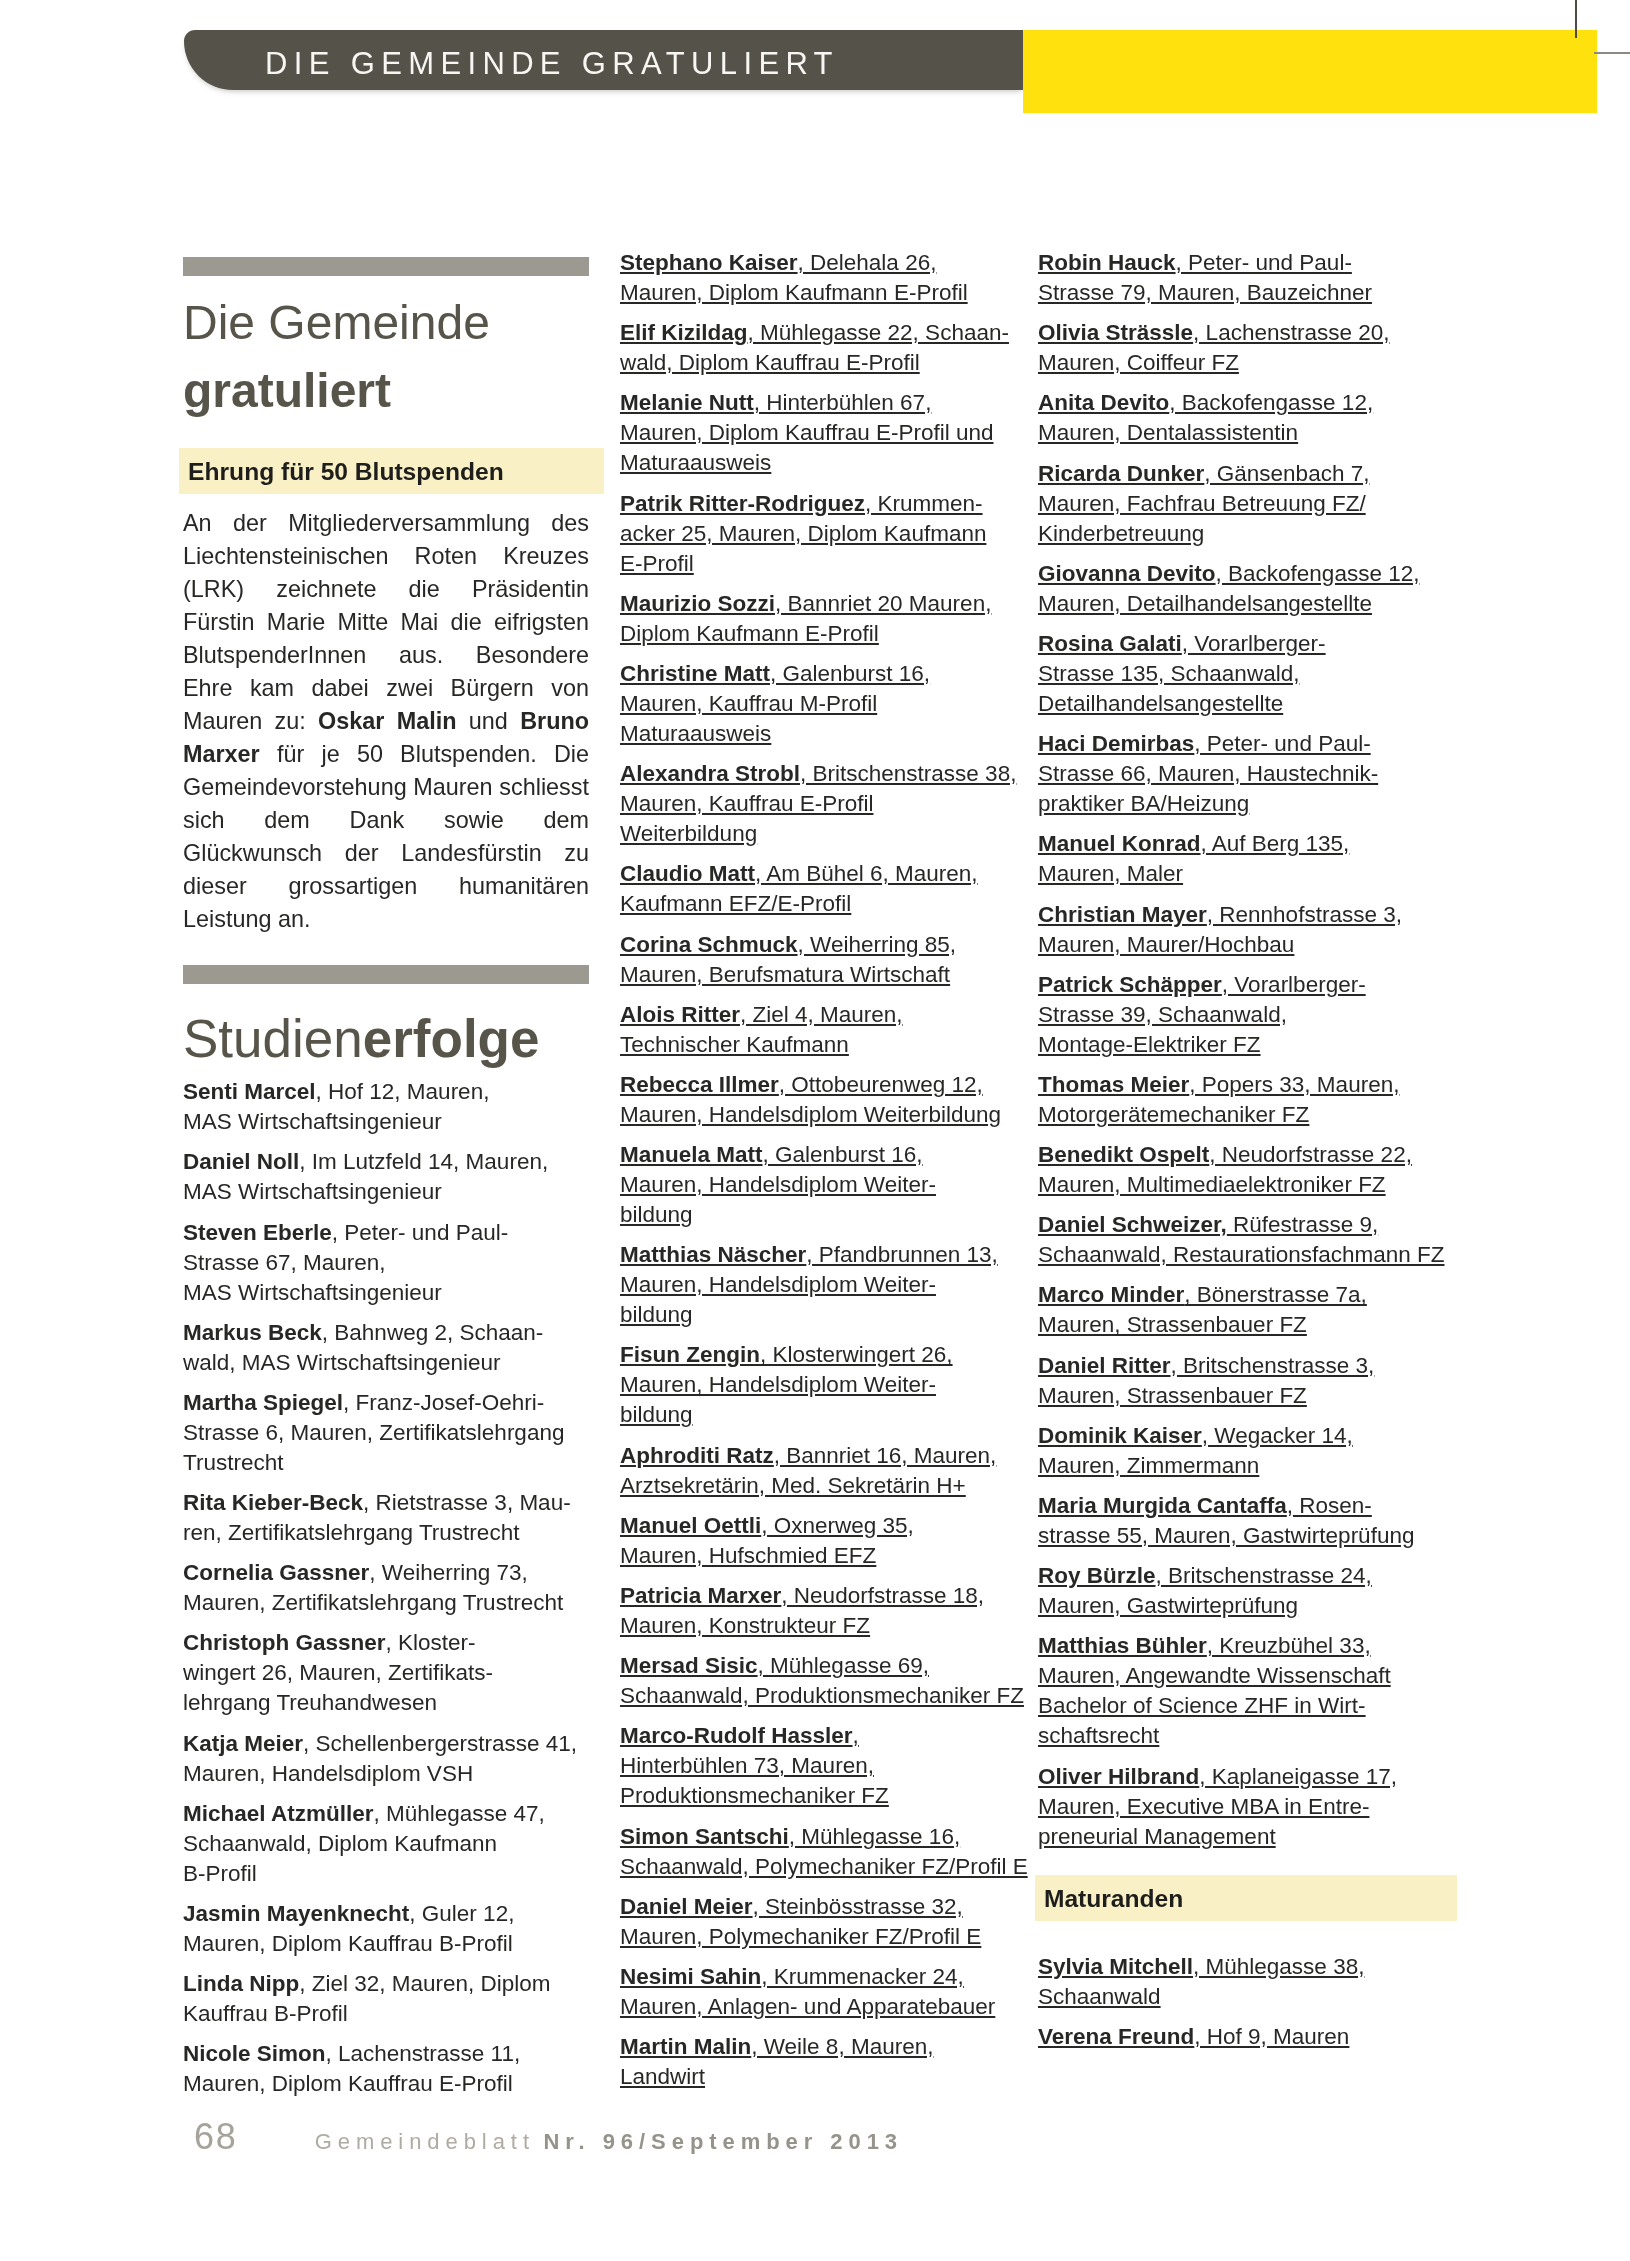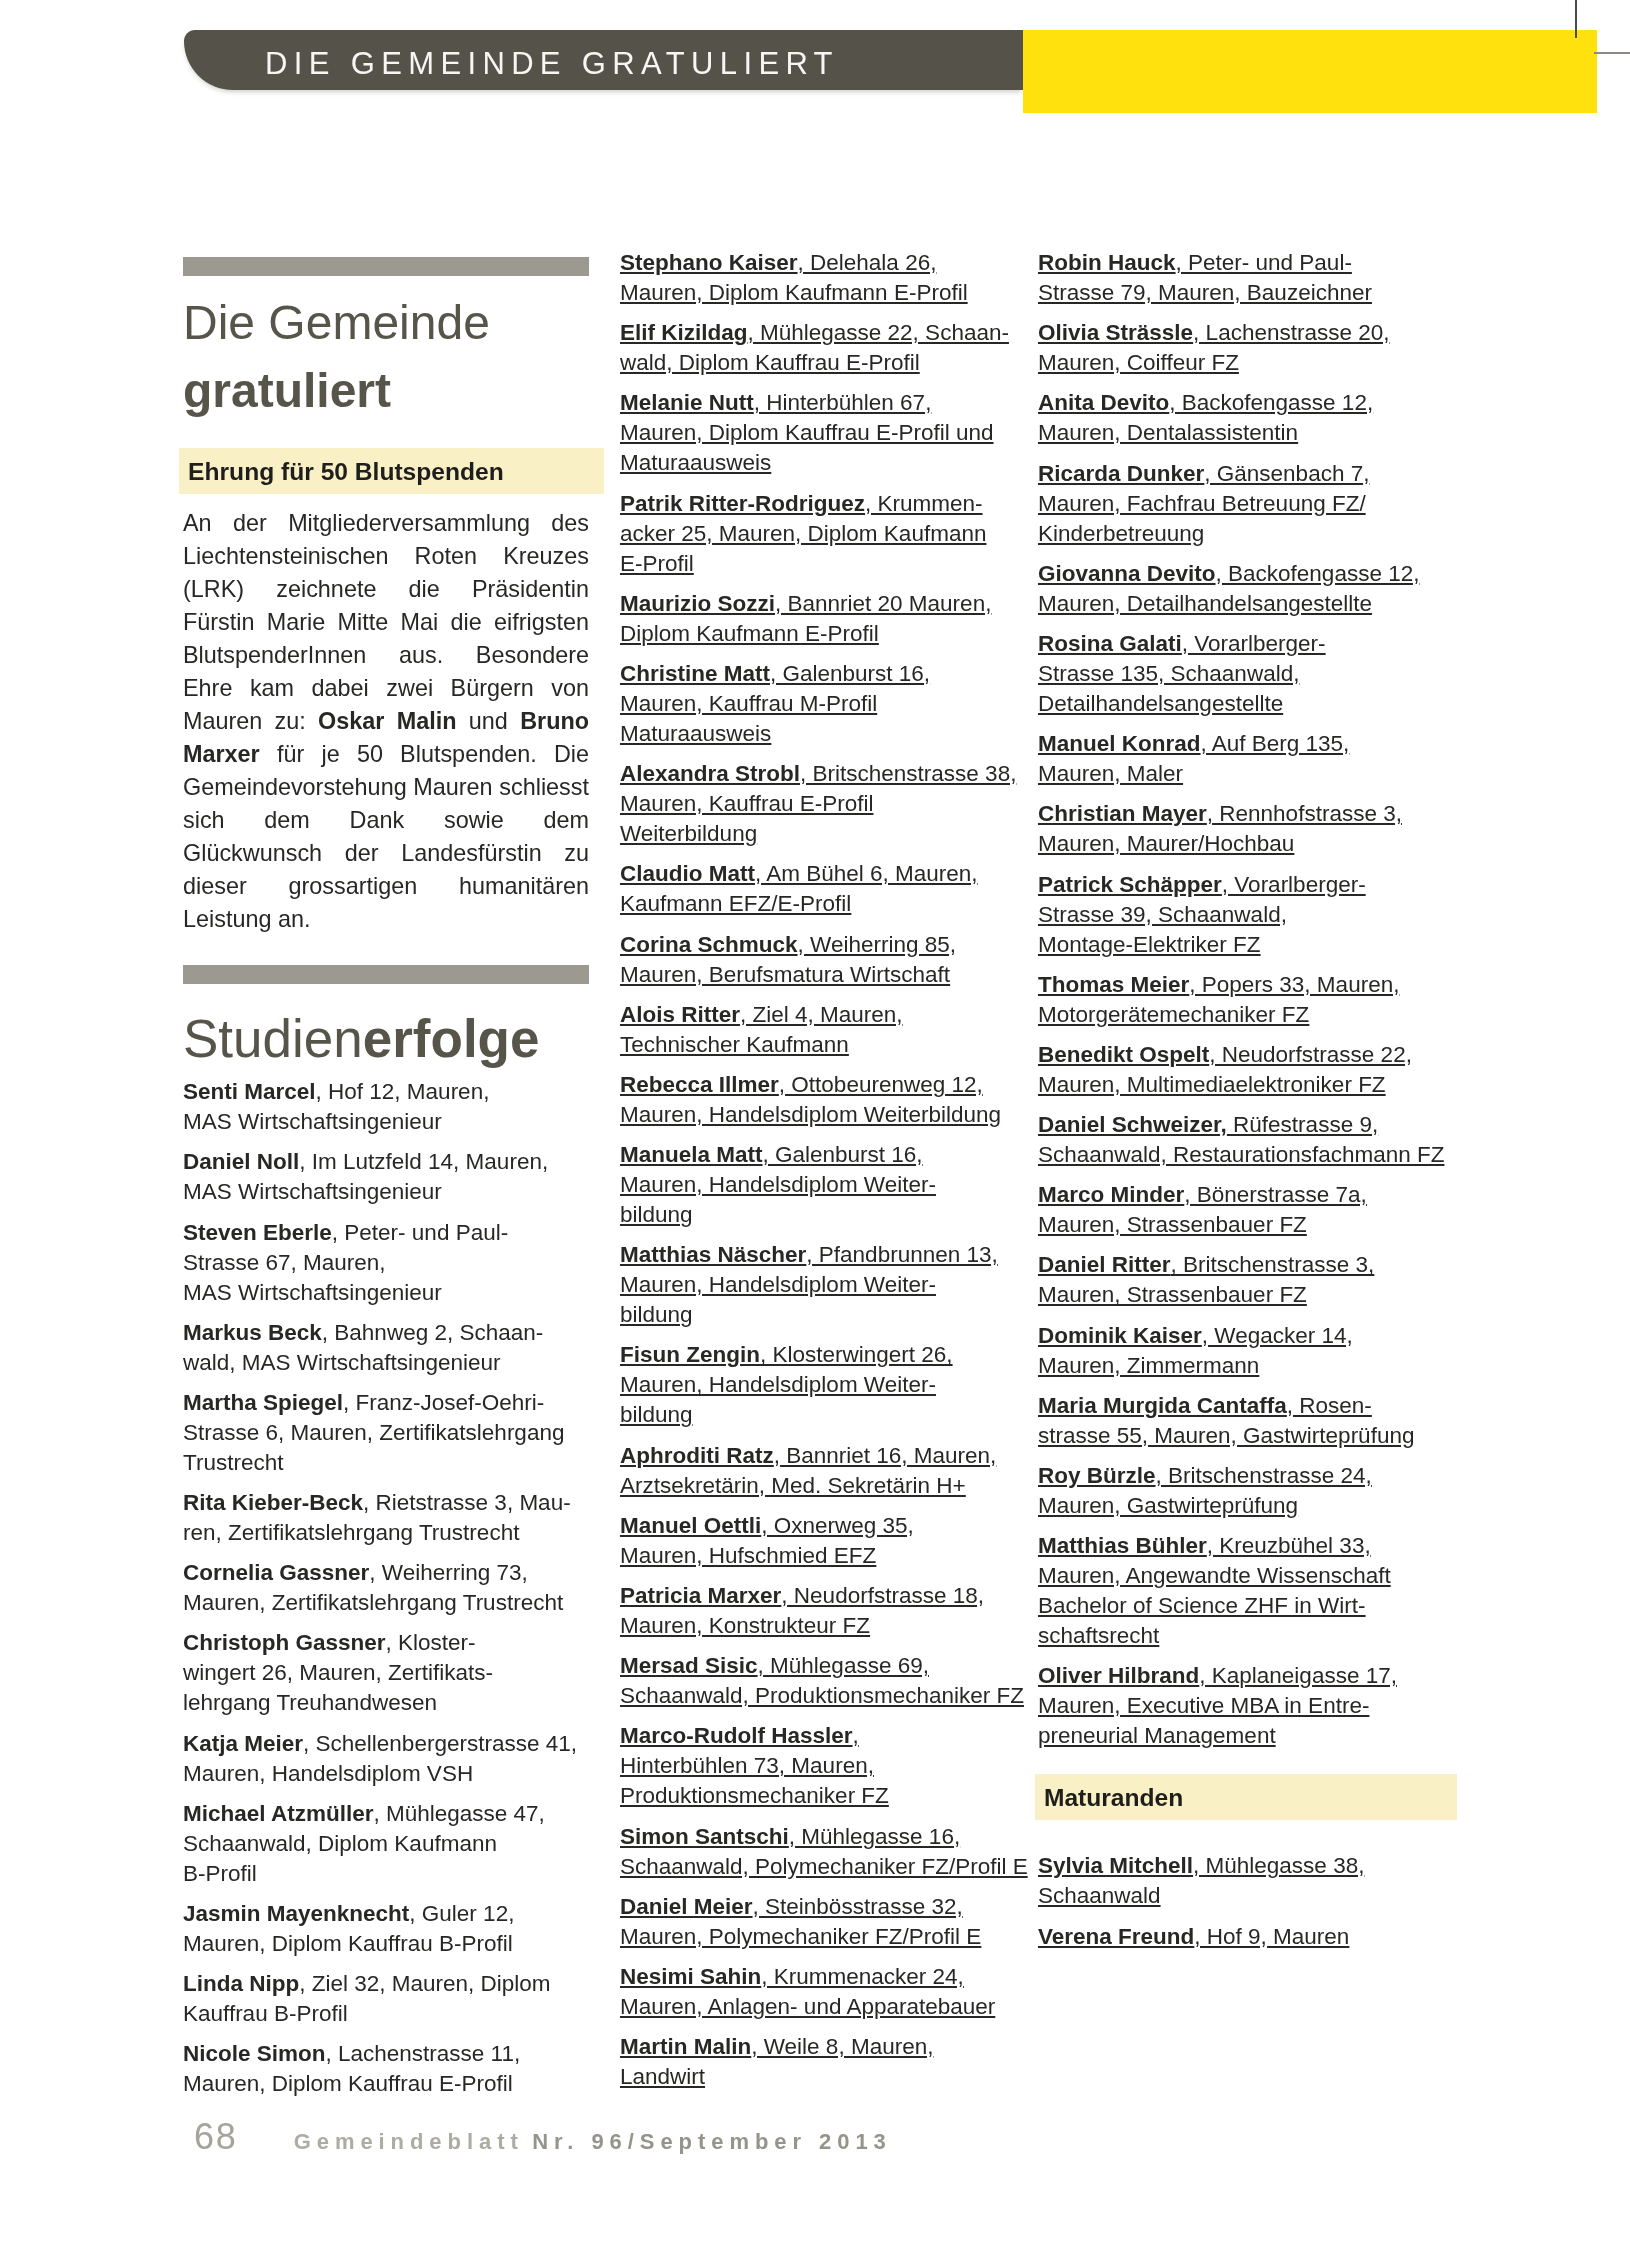--- a/index.html
+++ b/index.html
@@ -40,21 +40,21 @@
   .bodytext strong{font-weight:700;}
 
   .entries{margin-top:8.5px;}
   .col2 .entries,.col3 .entries{margin-top:0;text-decoration:underline;}
   .entry{margin:0 0 10.2px 0;font-size:22.5px;line-height:30px;white-space:nowrap;color:#272725;}
   .entry strong{font-weight:700;}
 
   
   footer{position:absolute;left:194px;top:2116px;display:flex;align-items:baseline;}
   .pagenum{font-size:36px;color:#a5a39a;letter-spacing:.05em;}
-  .journal{margin-left:56px;font-size:22px;letter-spacing:.27em;color:#aeaba2;font-weight:700;}
+  .journal{margin-left:77px;font-size:22px;letter-spacing:.27em;color:#aeaba2;font-weight:400;}
   .issue{margin-left:8.5px;font-size:22px;letter-spacing:.27em;color:#95938a;font-weight:700;}
 </style>
 </head>
 <body>
 
 <div class="page">
 
   <div class="banner-dark">
     <span>DIE GEMEINDE GRATULIERT</span>
   </div>
@@ -116,20 +116,21 @@
   </section>
 
   <section class="col col3">
     <div class="entries">
         <p class="entry"><strong>Robin Hauck</strong>, Peter- und Paul-<br>Strasse 79, Mauren, Bauzeichner</p>
         <p class="entry"><strong>Olivia Strässle</strong>, Lachenstrasse 20,<br>Mauren, Coiffeur FZ</p>
         <p class="entry"><strong>Anita Devito</strong>, Backofengasse 12,<br>Mauren, Dentalassistentin</p>
         <p class="entry"><strong>Ricarda Dunker</strong>, Gänsenbach 7,<br>Mauren, Fachfrau Betreuung FZ/<br>Kinderbetreuung</p>
         <p class="entry"><strong>Giovanna Devito</strong>, Backofengasse 12,<br>Mauren, Detailhandelsangestellte</p>
         <p class="entry"><strong>Rosina Galati</strong>, Vorarlberger-<br>Strasse 135, Schaanwald,<br>Detailhandelsangestellte</p>
+        <p class="entry"><strong>Haci Demirbas</strong>, Peter- und Paul-<br>Strasse 66, Mauren, Haustechnik-<br>praktiker BA/Heizung</p>
         <p class="entry"><strong>Manuel Konrad</strong>, Auf Berg 135,<br>Mauren, Maler</p>
         <p class="entry"><strong>Christian Mayer</strong>, Rennhofstrasse 3,<br>Mauren, Maurer/Hochbau</p>
         <p class="entry"><strong>Patrick Schäpper</strong>, Vorarlberger-<br>Strasse 39, Schaanwald,<br>Montage-Elektriker FZ</p>
         <p class="entry"><strong>Thomas Meier</strong>, Popers 33, Mauren,<br>Motorgerätemechaniker FZ</p>
         <p class="entry"><strong>Benedikt Ospelt</strong>, Neudorfstrasse 22,<br>Mauren, Multimediaelektroniker FZ</p>
         <p class="entry"><strong>Daniel Schweizer,</strong> Rüfestrasse 9,<br>Schaanwald, Restaurationsfachmann FZ</p>
         <p class="entry"><strong>Marco Minder</strong>, Bönerstrasse 7a,<br>Mauren, Strassenbauer FZ</p>
         <p class="entry"><strong>Daniel Ritter</strong>, Britschenstrasse 3,<br>Mauren, Strassenbauer FZ</p>
         <p class="entry"><strong>Dominik Kaiser</strong>, Wegacker 14,<br>Mauren, Zimmermann</p>
         <p class="entry"><strong>Maria Murgida Cantaffa</strong>, Rosen-<br>strasse 55, Mauren, Gastwirteprüfung</p>

